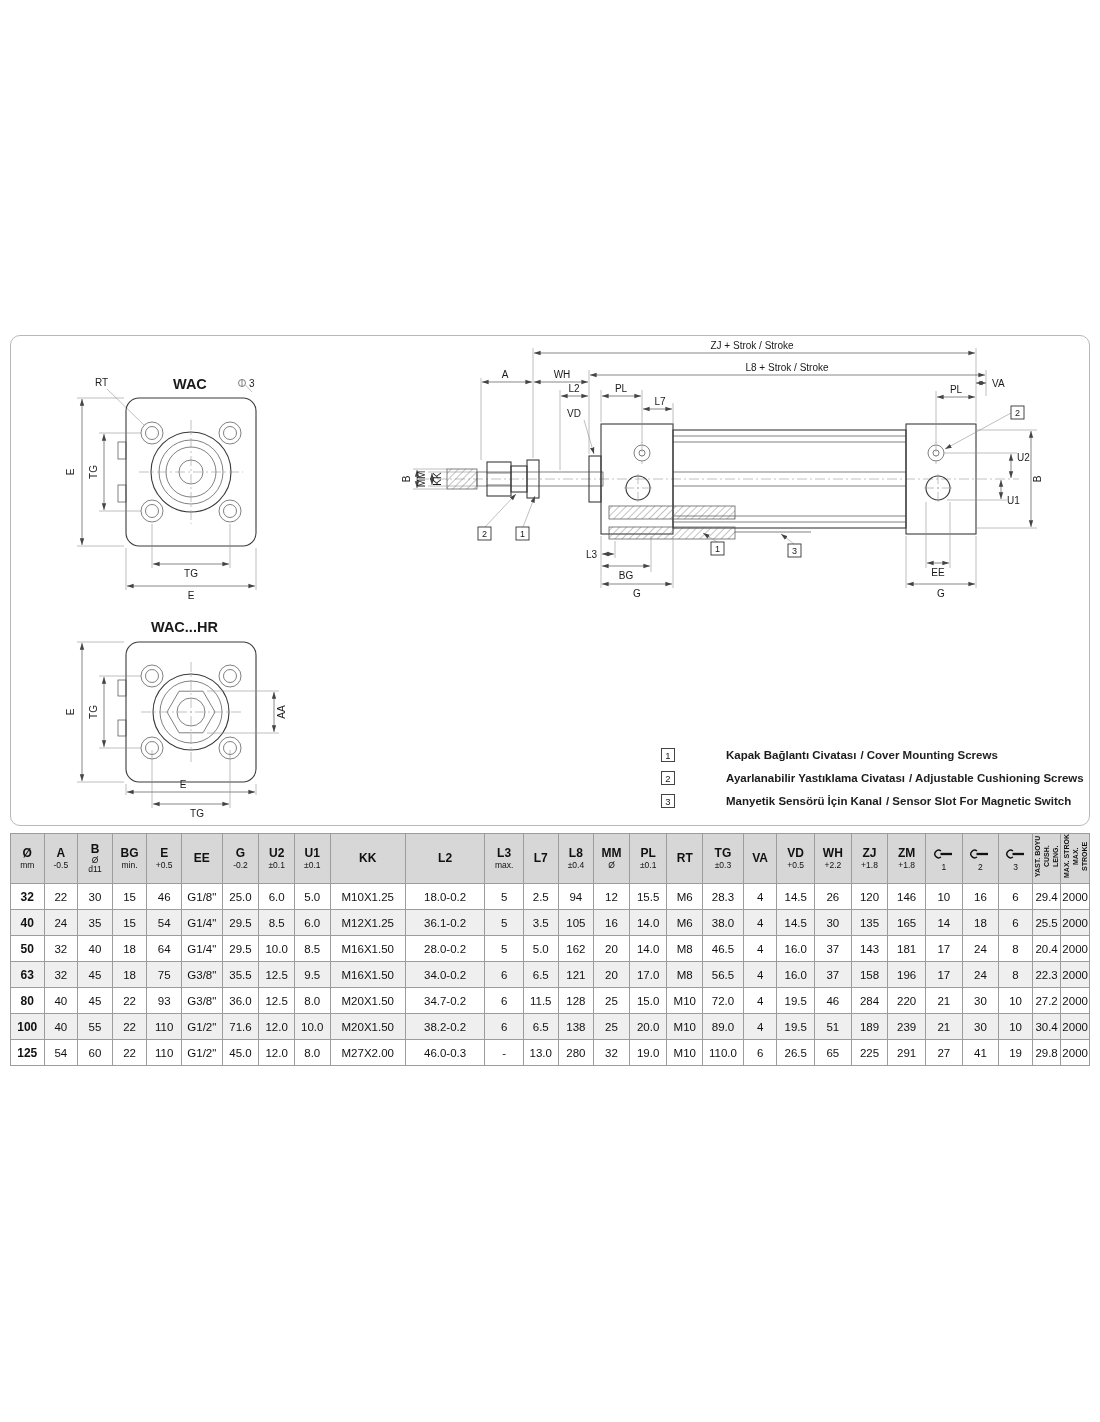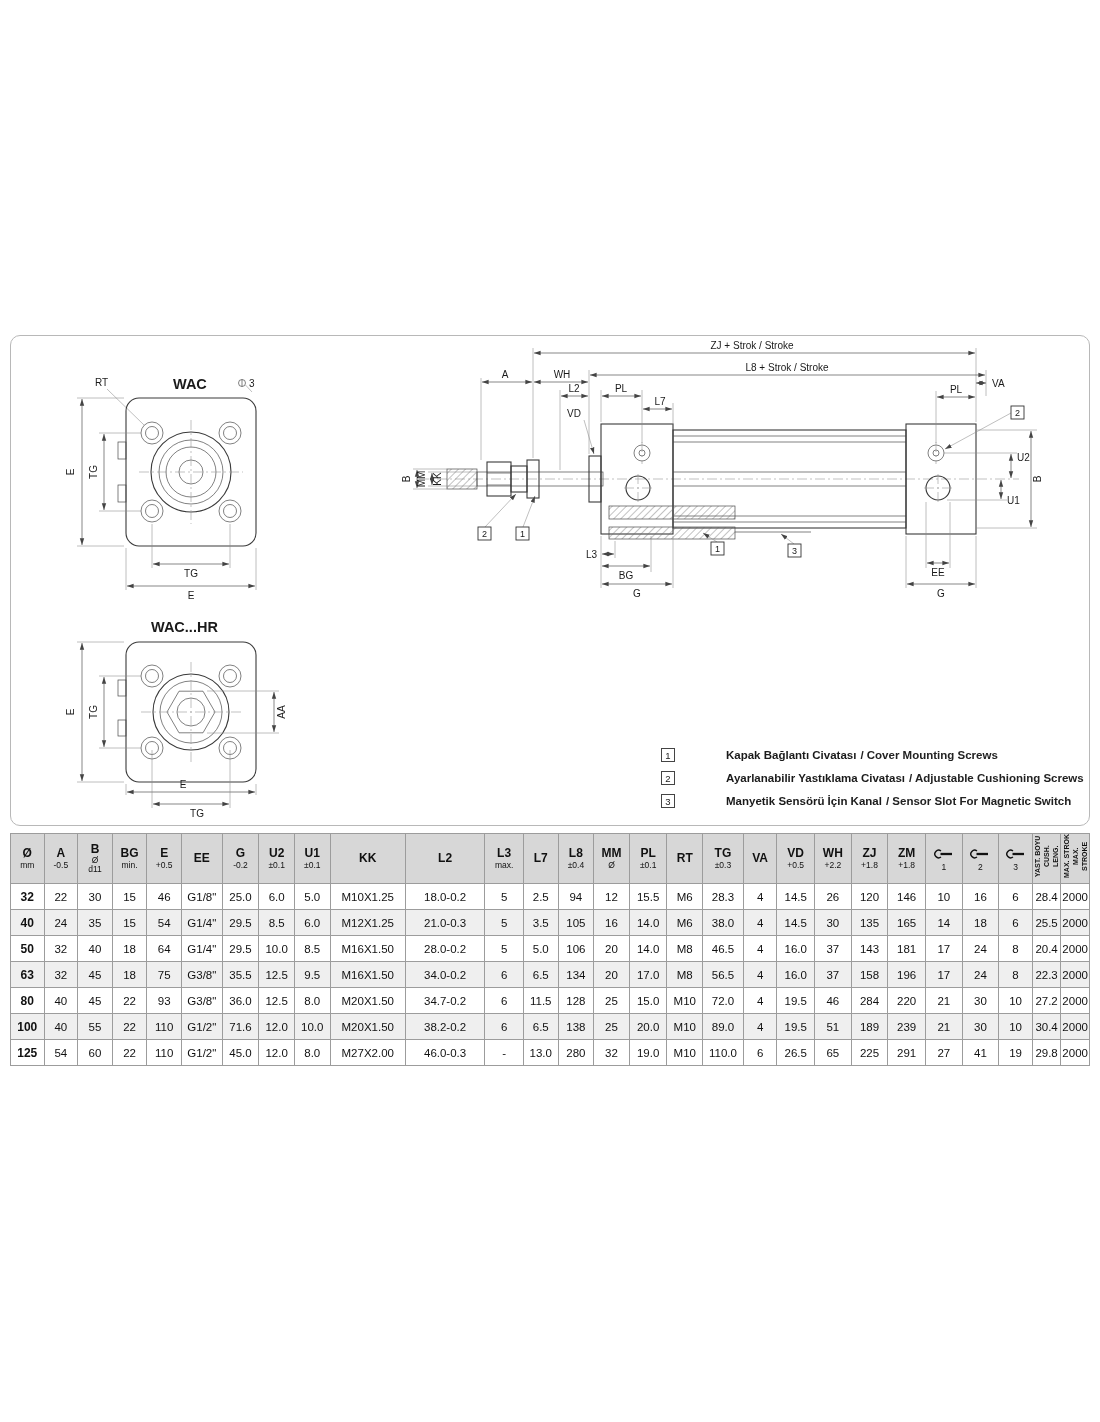--- a/index.html
+++ b/index.html
@@ -475,35 +475,35 @@
           <td>M6</td>
           <td>28.3</td>
           <td>4</td>
           <td>14.5</td>
           <td>26</td>
           <td>120</td>
           <td>146</td>
           <td>10</td>
           <td>16</td>
           <td>6</td>
-          <td>28.4</td>
+          <td>29.4</td>
           <td>2000</td>
         </tr>
         <tr class="alt">
           <td class="bore">40</td>
           <td>24</td>
           <td>35</td>
           <td>15</td>
           <td>54</td>
           <td>G1/4"</td>
           <td>29.5</td>
           <td>8.5</td>
           <td>6.0</td>
           <td>M12X1.25</td>
-          <td>21.0-0.3</td>
+          <td>36.1-0.2</td>
           <td>5</td>
           <td>3.5</td>
           <td>105</td>
           <td>16</td>
           <td>14.0</td>
           <td>M6</td>
           <td>38.0</td>
           <td>4</td>
           <td>14.5</td>
           <td>30</td>
@@ -522,21 +522,21 @@
           <td>18</td>
           <td>64</td>
           <td>G1/4"</td>
           <td>29.5</td>
           <td>10.0</td>
           <td>8.5</td>
           <td>M16X1.50</td>
           <td>28.0-0.2</td>
           <td>5</td>
           <td>5.0</td>
-          <td>106</td>
+          <td>162</td>
           <td>20</td>
           <td>14.0</td>
           <td>M8</td>
           <td>46.5</td>
           <td>4</td>
           <td>16.0</td>
           <td>37</td>
           <td>143</td>
           <td>181</td>
           <td>17</td>
@@ -552,21 +552,21 @@
           <td>18</td>
           <td>75</td>
           <td>G3/8"</td>
           <td>35.5</td>
           <td>12.5</td>
           <td>9.5</td>
           <td>M16X1.50</td>
           <td>34.0-0.2</td>
           <td>6</td>
           <td>6.5</td>
-          <td>134</td>
+          <td>121</td>
           <td>20</td>
           <td>17.0</td>
           <td>M8</td>
           <td>56.5</td>
           <td>4</td>
           <td>16.0</td>
           <td>37</td>
           <td>158</td>
           <td>196</td>
           <td>17</td>

